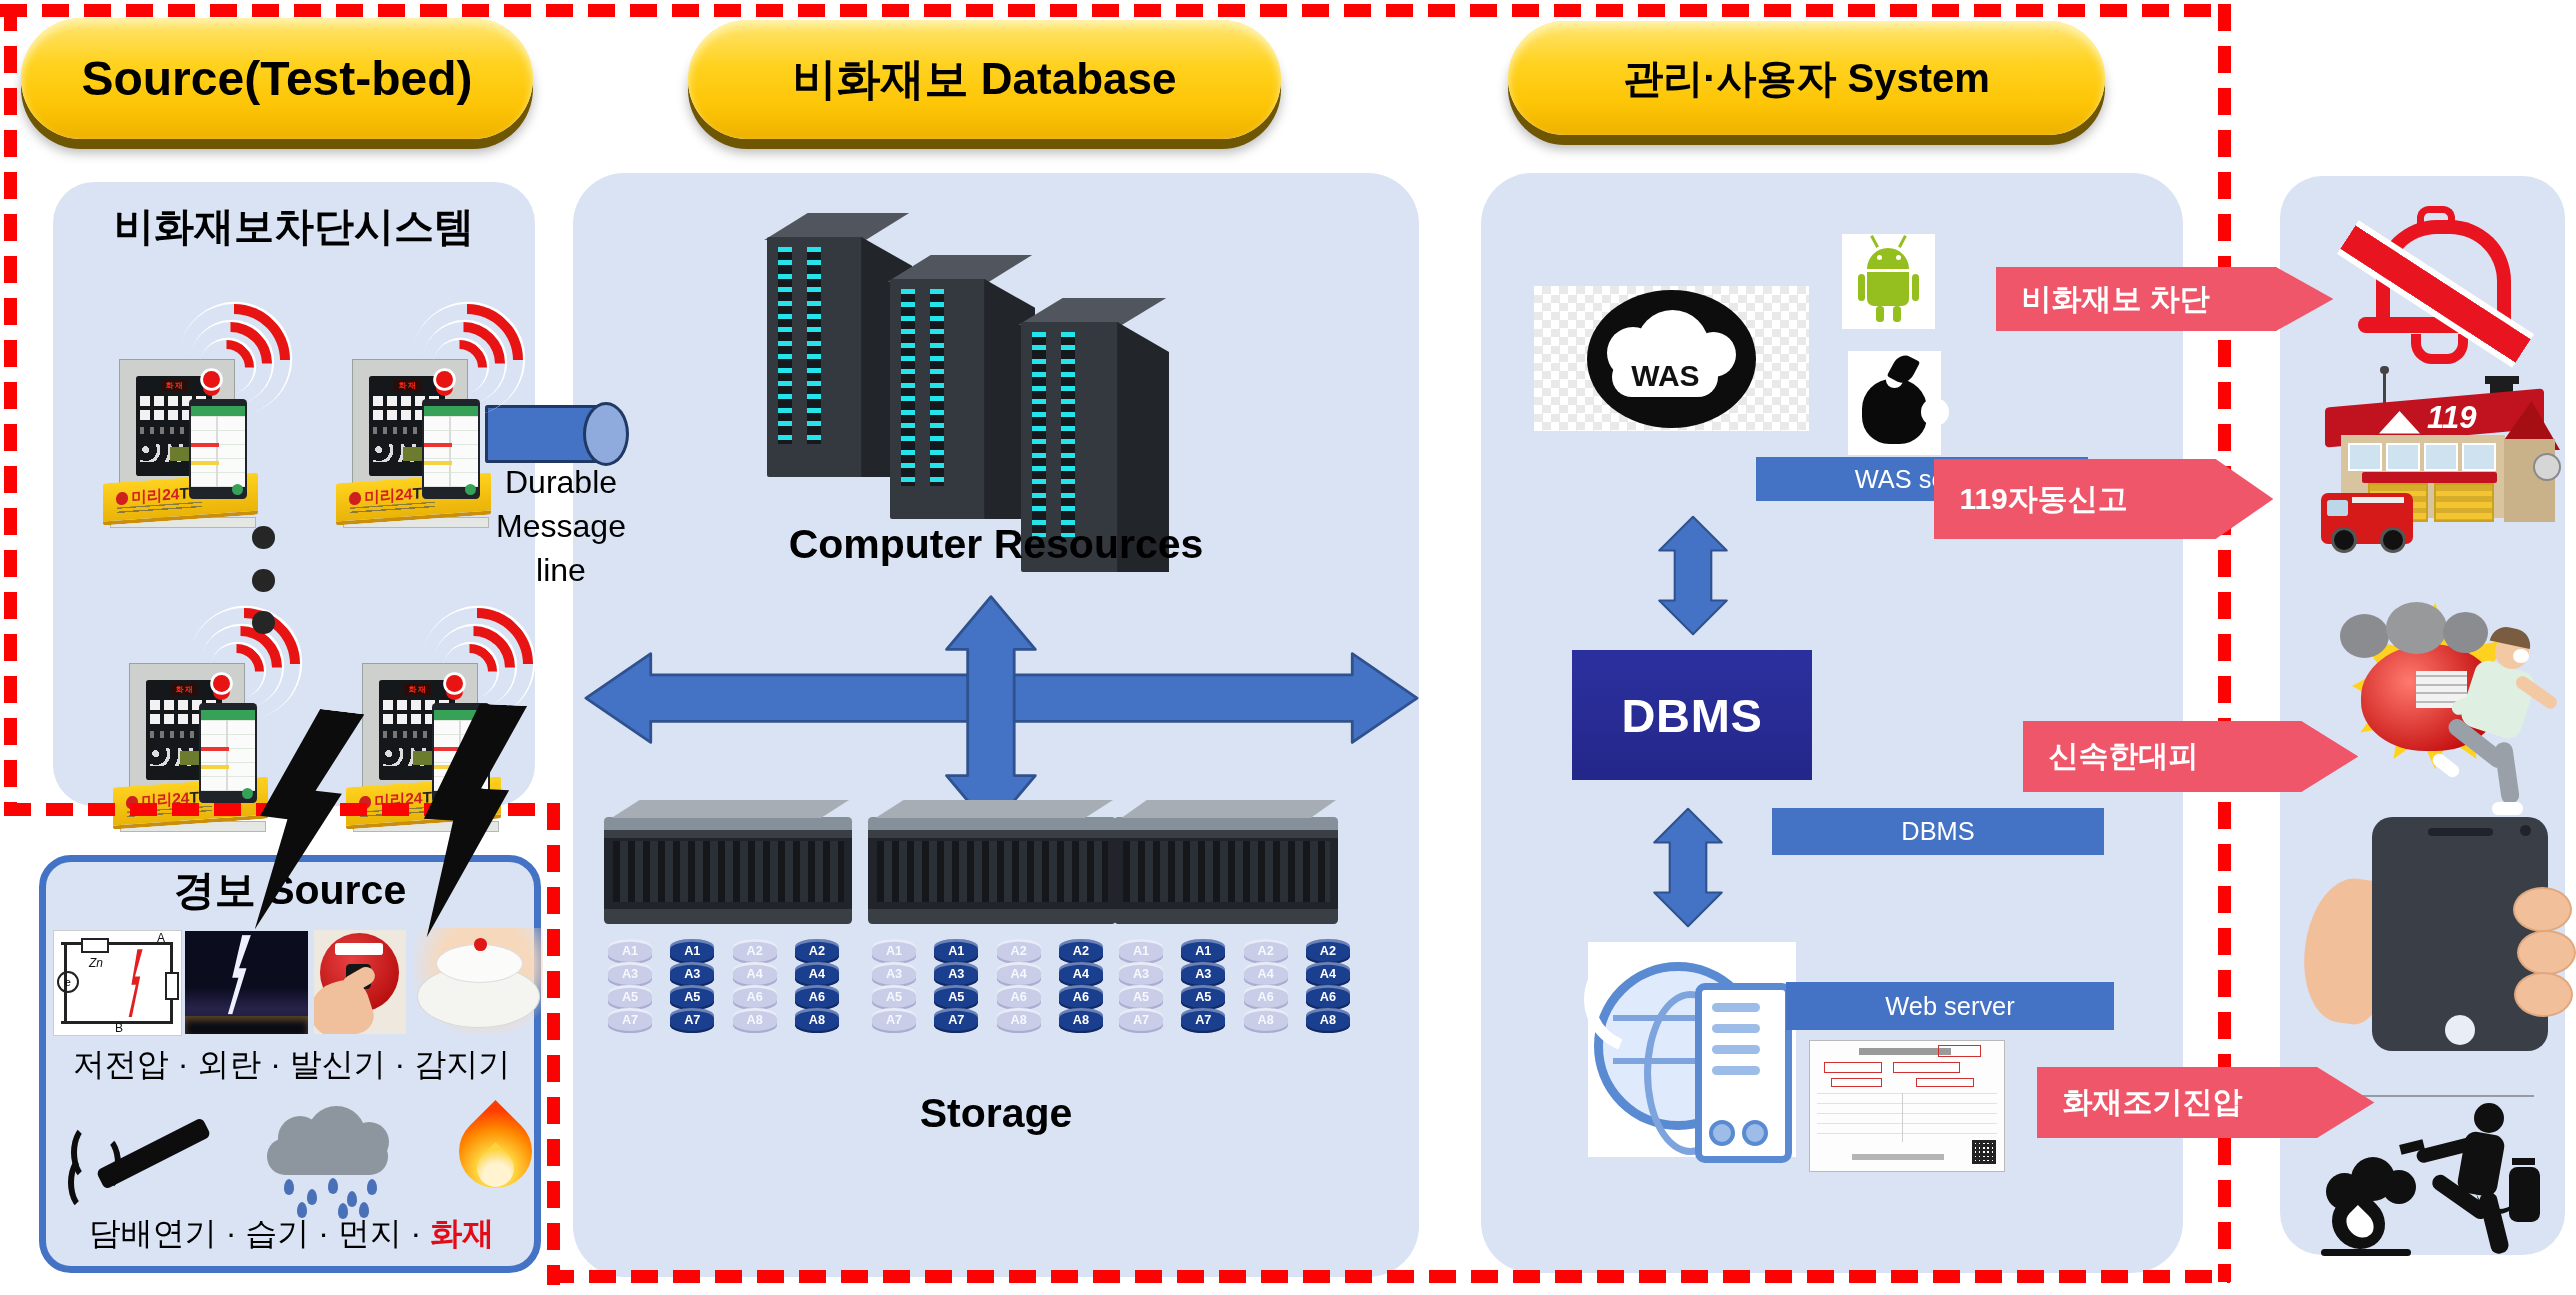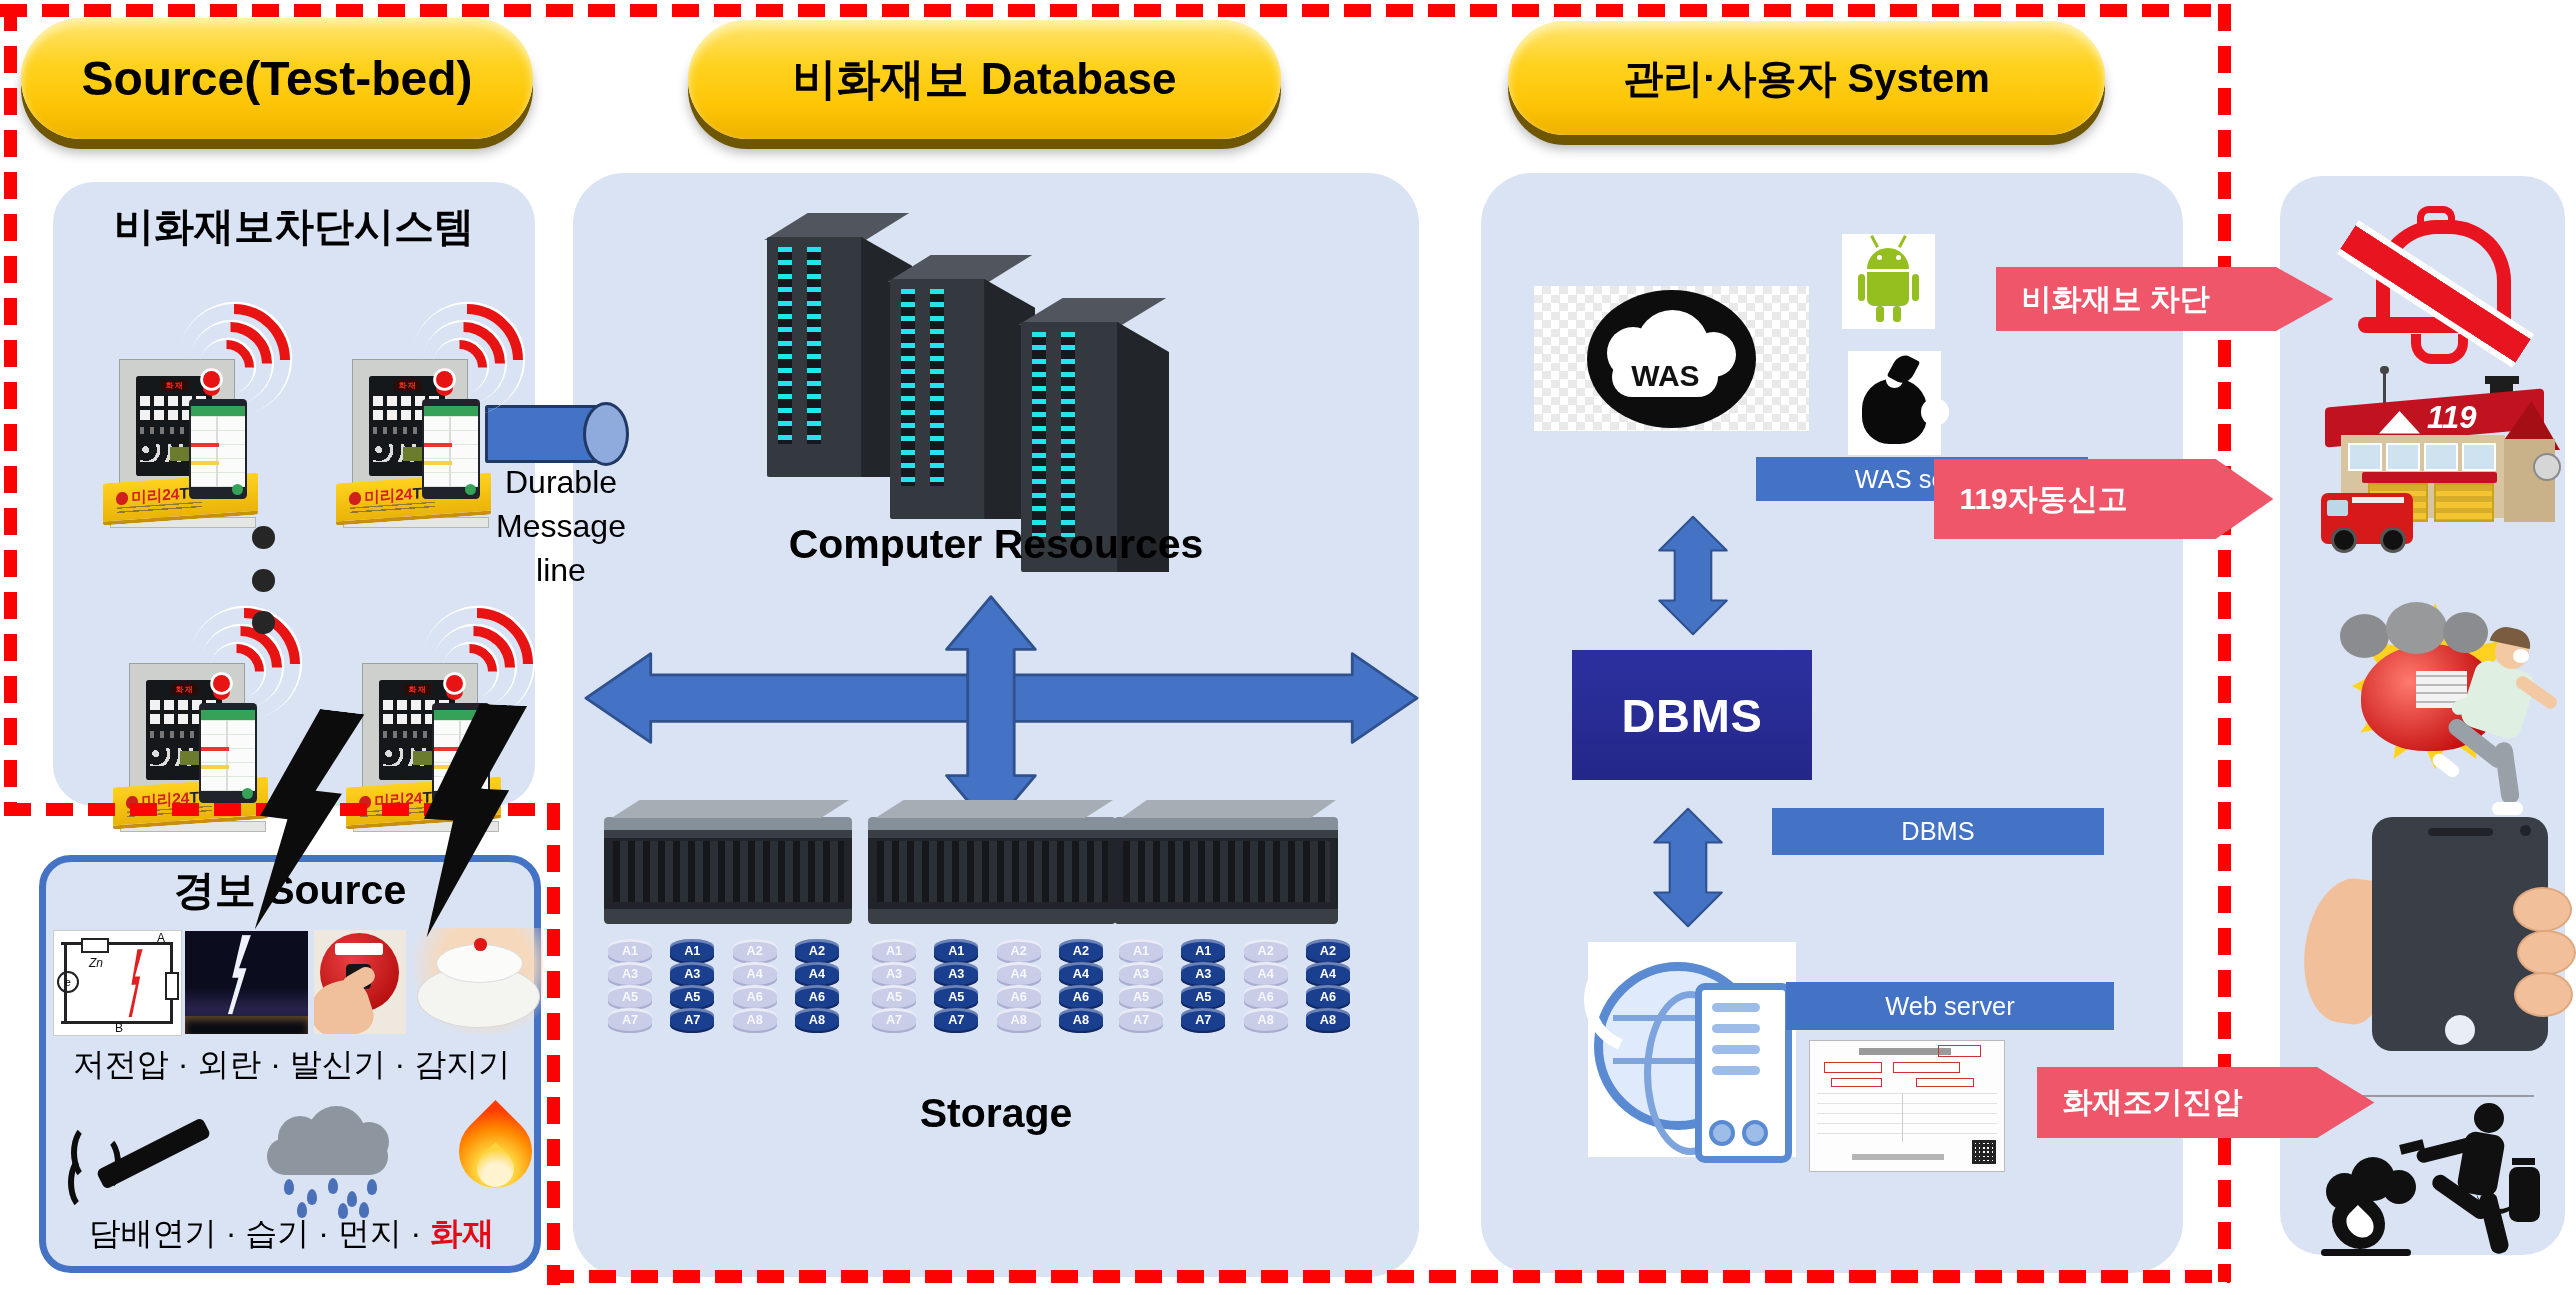--- a/index.html
+++ b/index.html
@@ -722,20 +722,21 @@
     <div class="ex" id="ex-nozzle"></div>
       <div class="ex" id="ex-leg-b"></div>
       <div class="ex" id="ex-leg-f"></div>
     <div class="ex" id="ex-tank"></div>
       <div class="ex" id="ex-handle"></div>
       <div class="abs" id="ex-hose"></div>
   </div>
 
   <div class="flow" style="left:1996px;top:267px;width:312px;height:64px;">비화재보 차단</div>
   <div class="flow" style="left:1934px;top:416px;width:314px;height:80px;margin-top:43px;">119자동신고</div>
+  <div class="flow" style="left:2023px;top:721px;width:310px;height:71px;">신속한대피</div>
   <div class="flow" style="left:2037px;top:1067px;width:312px;height:71px;">화재조기진압</div>
 
   <div id="alarm-box"></div>
   <div class="abs" id="alarm-title" style="left:39px;top:863px;width:502px;">경보 Source</div>
   <div class="src-icon" id="circuit">
     <div class="cw" style="left:7px;top:11.3px;width:110px;height:2.8px;"></div>
     <div class="cw" style="left:116px;top:11.3px;width:2.8px;height:82px;"></div>
     <div class="cw" style="left:7px;top:90px;width:111px;height:2.8px;"></div>
     <div class="cw" style="left:10px;top:11.3px;width:2.8px;height:82px;"></div>
     <div id="c-resistor"></div>

